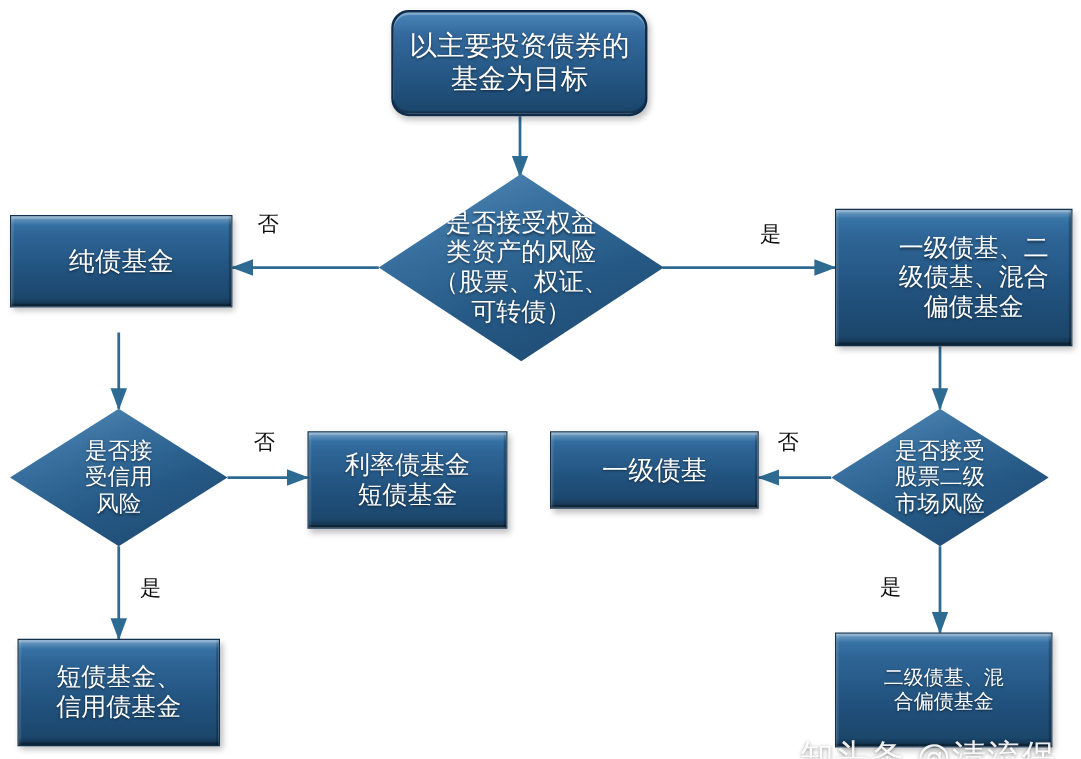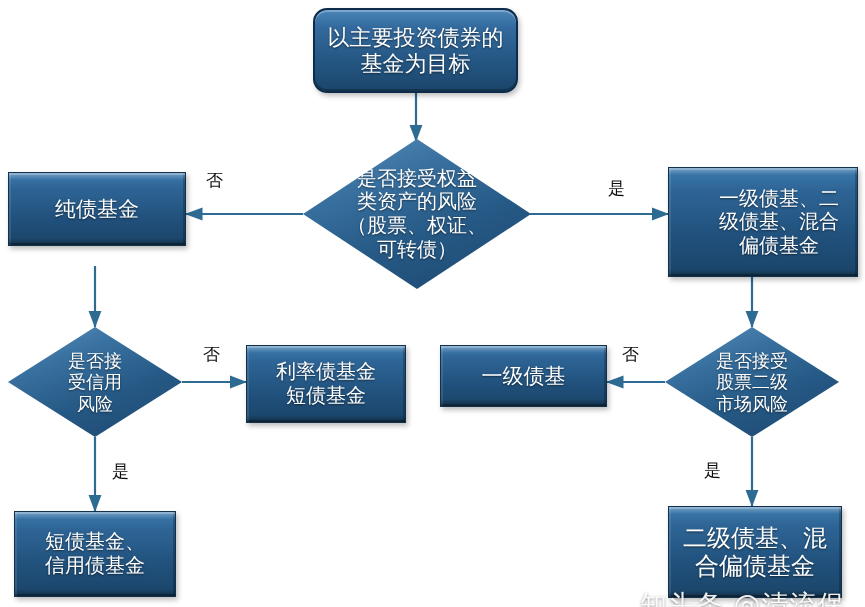--- a/index.html
+++ b/index.html
@@ -176,18 +176,18 @@
 市场风险</div>
 
   <div class="node box" style="left:246px; top:345px; width:160px; height:78px; font-size:20px;">利率债基金
 短债基金</div>
 
   <div class="node box" style="left:440px; top:345px; width:167px; height:62px; font-size:21px;">一级债基</div>
 
   <div class="node box" style="left:14px; top:511px; width:162px; height:86px; font-size:20px;">短债基金、
 信用债基金</div>
 
-  <div class="node box" style="left:668px; top:506px; width:174px; height:92px; font-size:24px;">二级债基、混
+  <div class="node box" style="left:668px; top:506px; width:174px; height:92px; font-size:16px;">二级债基、混
 合偏债基金</div>
 
   <div class="watermark" style="left:640px; top:556px;margin-top:31px;">知头条 @清流保</div>
 
 </div>
 
 </body></html>

